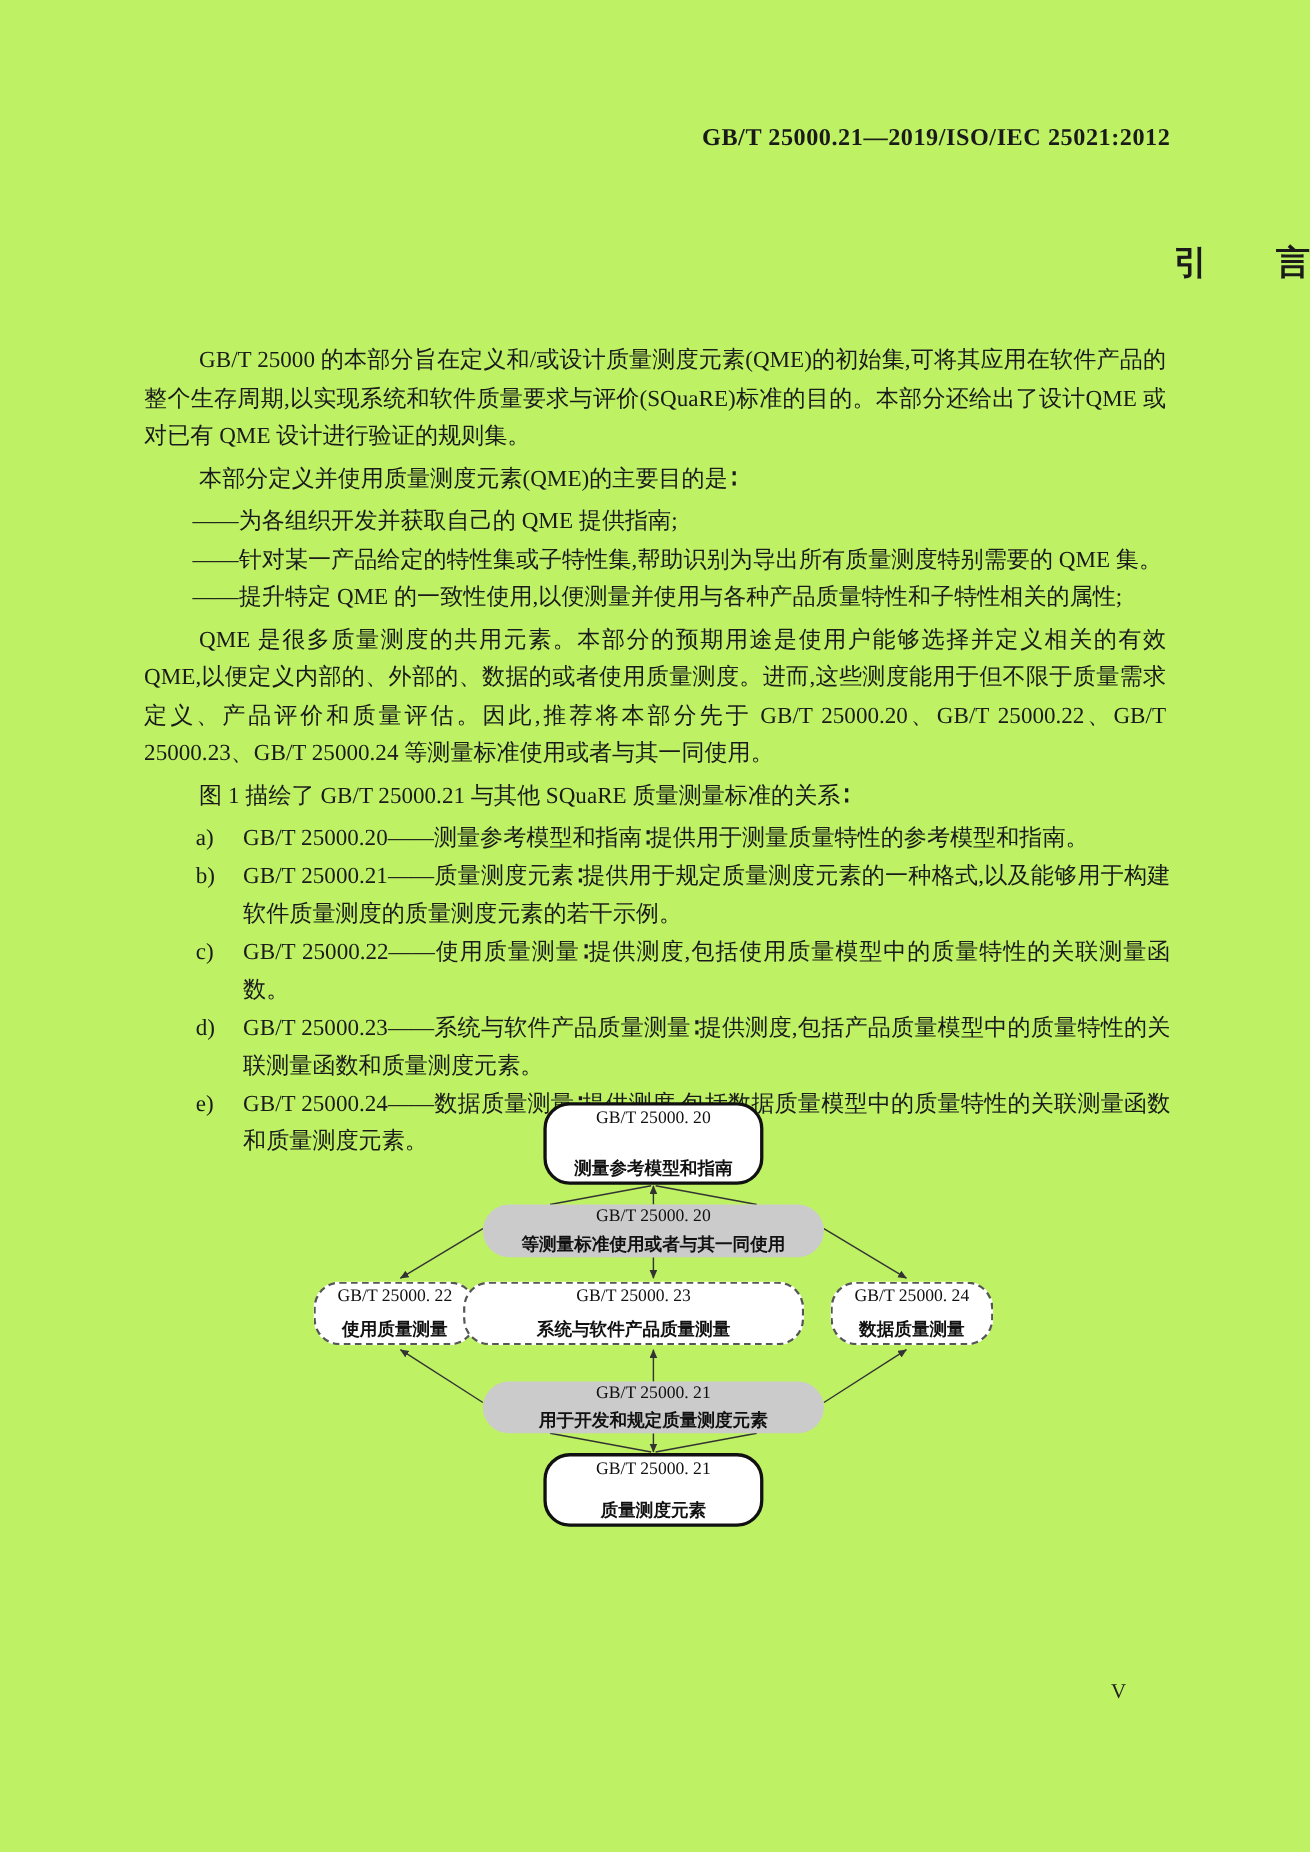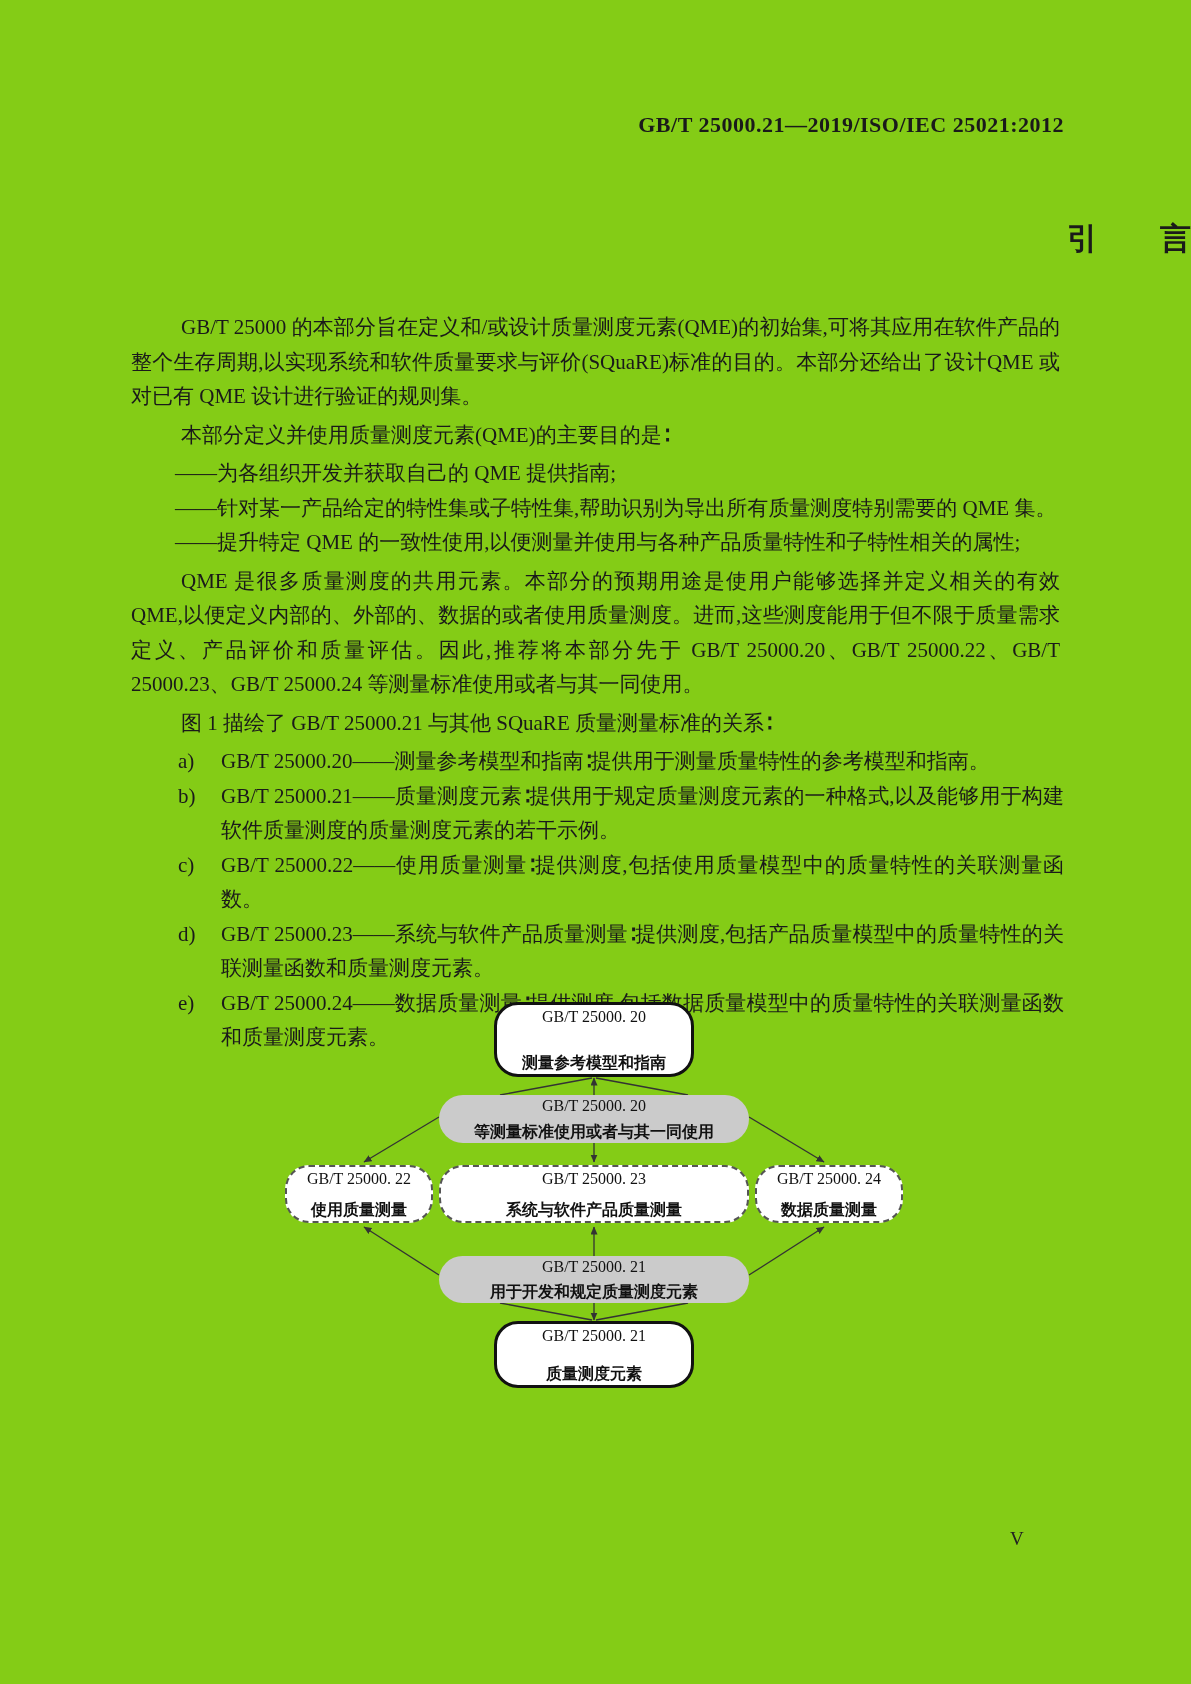--- a/index.html
+++ b/index.html
@@ -1,19 +1,19 @@
 <!DOCTYPE html>
 <html><head>
 <meta charset="utf-8">
 <style>
   html,body{margin:0;padding:0;background:#e8e8e8;}
   .page{
     position:relative;
     width:1191px;height:1684px;
-    background:#84cc16;
+    background:#bef264;
     font-family:"Liberation Serif","DejaVu Serif",serif;
     color:#1a1a1a;
     overflow:hidden;
   }
   .doc-header{
     position:absolute;top:112px;right:127px;
     font-size:22px;font-weight:bold;
     letter-spacing:0.5px;
     font-family:"Liberation Serif","DejaVu Serif",serif;
   }
@@ -52,21 +52,21 @@
   }
   .solid{ border:3px solid #111; }
   .gray{ background:#cbcbcb; border:none; }
   .gray .code{ line-height:22px; }
   .gray .lbl{ line-height:22px; }
   .dashed{ border:2px dashed #555; }
 
   .box-top{ left:264px; top:12px; width:200px; height:75px; }
   .box-gray-top{ left:209px; top:105px; width:310px; height:48px; }
   .box-left{ left:55px; top:175px; width:148px; height:58px; }
-  .box-center{ left:209px; top:175px; width:310px; height:58px; }
+  .box-center{ left:191px; top:175px; width:310px; height:58px; }
   .box-right{ left:525px; top:175px; width:148px; height:58px; }
   .box-gray-bottom{ left:209px; top:266px; width:310px; height:47px; }
   .box-bottom{ left:264px; top:331px; width:200px; height:67px; }
 
   .fig-caption{
     position:absolute; left:230px; top:1406px; width:740px;
     text-align:center;
     font-family:"Liberation Sans","DejaVu Sans",sans-serif;
     font-weight:bold; font-size:22px; color:#111;
   }

